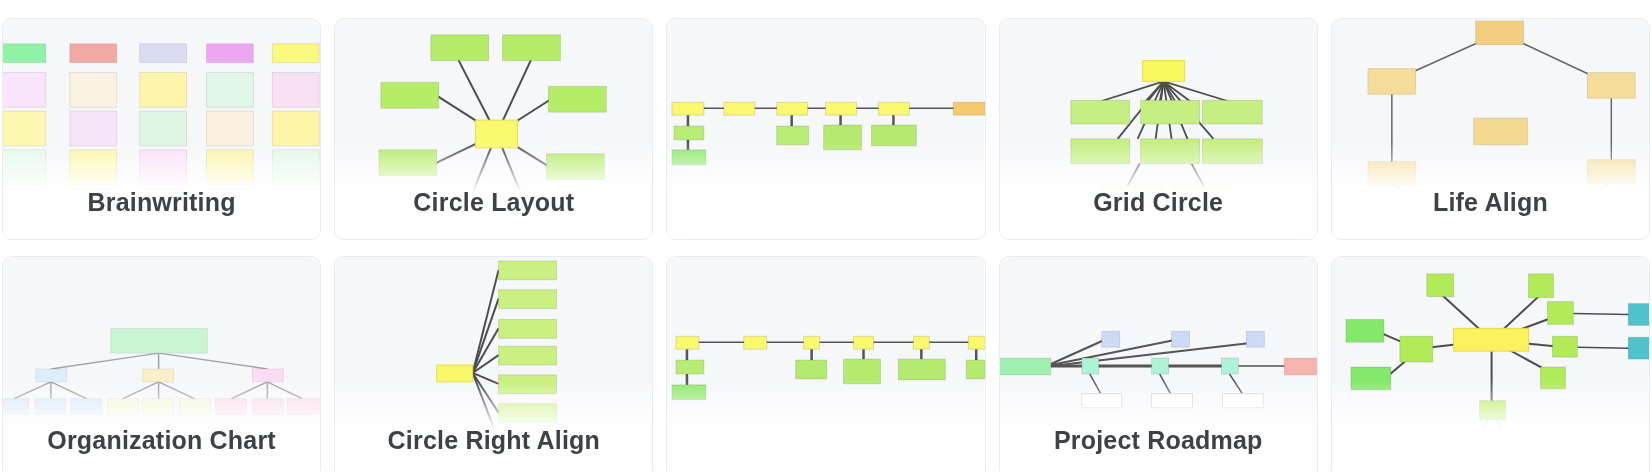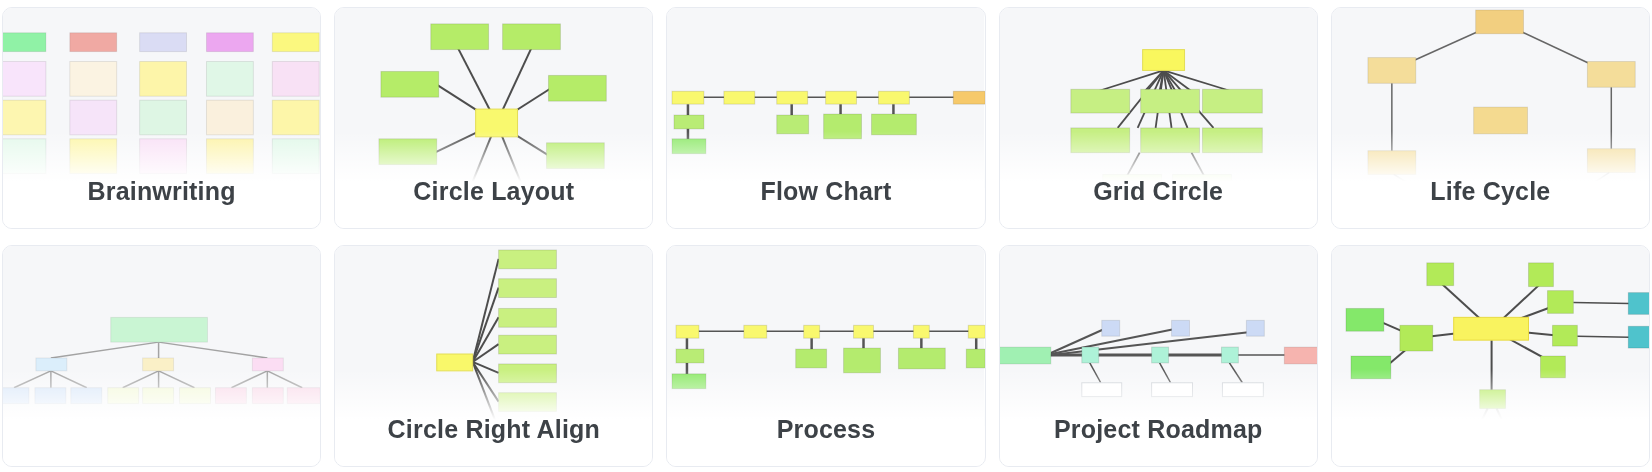--- a/index.html
+++ b/index.html
@@ -2,21 +2,21 @@
 <html><head>
 <meta charset="utf-8">
 <style>
   html,body{margin:0;padding:0;background:#ffffff;}
   .gallery{
     width:1652px;height:472px;
     display:grid;
     grid-template-columns:repeat(5,1fr);
     grid-template-rows:222px 222px;
     column-gap:13px;row-gap:16px;
-    padding:7px 2px 0 2px;
+    padding:18px 2px 0 2px;
     box-sizing:border-box;
     font-family:"Liberation Sans",sans-serif;
   }
   .card{
     position:relative;
     background:#ffffff;
     border:1px solid #e8ebf1;
     border-radius:10px;
     overflow:hidden;
     box-sizing:border-box;
@@ -135,21 +135,20 @@
         <rect x="212" y="84" width="31" height="13" fill="#f9f86e"></rect>
         <rect x="287" y="84" width="32" height="13" fill="#f6c96a"></rect>
         <rect x="7" y="108" width="30" height="14" fill="#b9ec75"></rect>
         <rect x="5" y="132" width="34" height="15" fill="#8fe96b"></rect>
         <rect x="110" y="108" width="32" height="19" fill="#b9ec75"></rect>
         <rect x="157" y="107" width="38" height="25" fill="#b4eb6e"></rect>
         <rect x="205" y="107" width="45" height="21" fill="#b4eb6e"></rect>
       </g>
       <rect x="0" y="0" width="318" height="222" fill="url(#fade3)"></rect>
     </svg>
-    <div class="card-label">Flow Chart</div>
   </div>
 
   <div class="card">
     <svg class="thumb" viewBox="0 0 318 222" preserveAspectRatio="none">
       <defs>
           <linearGradient id="fade4" x1="0" y1="0" x2="0" y2="1">
         <stop offset="0.56" stop-color="#fff" stop-opacity="0"></stop>
             <stop offset="0.79" stop-color="#fff" stop-opacity="1"></stop>
       </linearGradient>
         </defs>
@@ -207,21 +206,21 @@
         <rect x="144" y="2" width="48" height="24" fill="#f2cf80"></rect>
         <rect x="36" y="50" width="48" height="26" fill="#f4dd9a"></rect>
         <rect x="256" y="54" width="48" height="26" fill="#f4dd9a"></rect>
         <rect x="142" y="100" width="54" height="27" fill="#f4da90"></rect>
         <rect x="36" y="144" width="48" height="24" fill="#f4dd9a"></rect>
         <rect x="256" y="142" width="48" height="24" fill="#f4dd9a"></rect>
         <rect x="146" y="196" width="48" height="22" fill="#f9ecc8"></rect>
       </g>
       <rect x="0" y="0" width="318" height="222" fill="url(#fade5)"></rect>
     </svg>
-    <div class="card-label">Life Cycle</div>
+    <div class="card-label">Life Align</div>
   </div>
 
   <div class="card">
     <svg class="thumb" viewBox="0 0 318 222" preserveAspectRatio="none">
       <defs>
           <linearGradient id="fade6" x1="0" y1="0" x2="0" y2="1">
         <stop offset="0.56" stop-color="#fff" stop-opacity="0"></stop>
             <stop offset="0.79" stop-color="#fff" stop-opacity="1"></stop>
       </linearGradient>
         </defs>
@@ -250,20 +249,21 @@
         <rect x="68" y="143" width="31" height="16" fill="#d9e7f9"></rect>
         <rect x="105" y="143" width="31" height="16" fill="#f3f9d9"></rect>
         <rect x="140" y="143" width="31" height="16" fill="#f3f9d9"></rect>
         <rect x="177" y="143" width="31" height="16" fill="#f3f9d9"></rect>
         <rect x="213" y="143" width="31" height="16" fill="#f9dae9"></rect>
         <rect x="250" y="143" width="31" height="16" fill="#f9dae9"></rect>
         <rect x="285" y="143" width="33" height="16" fill="#f9dae9"></rect>
       </g>
       <rect x="0" y="0" width="318" height="222" fill="url(#fade6)"></rect>
     </svg>
+    <div class="card-label">Organization Chart</div>
   </div>
 
   <div class="card">
     <svg class="thumb" viewBox="0 0 318 222" preserveAspectRatio="none">
       <defs>
           <linearGradient id="fade7" x1="0" y1="0" x2="0" y2="1">
         <stop offset="0.56" stop-color="#fff" stop-opacity="0"></stop>
             <stop offset="0.79" stop-color="#fff" stop-opacity="1"></stop>
       </linearGradient>
         </defs>
@@ -319,21 +319,20 @@
         <rect x="302" y="80" width="17" height="13" fill="#f9f86e"></rect>
         <rect x="9" y="104" width="28" height="14" fill="#b9ec75"></rect>
         <rect x="5" y="129" width="34" height="15" fill="#8fe96b"></rect>
         <rect x="129" y="104" width="31" height="19" fill="#b4eb6e"></rect>
         <rect x="177" y="103" width="37" height="25" fill="#b4eb6e"></rect>
         <rect x="232" y="103" width="47" height="21" fill="#b4eb6e"></rect>
         <rect x="300" y="104" width="19" height="19" fill="#b4eb6e"></rect>
       </g>
       <rect x="0" y="0" width="318" height="222" fill="url(#fade8)"></rect>
     </svg>
-    <div class="card-label">Process</div>
   </div>
 
   <div class="card">
     <svg class="thumb" viewBox="0 0 318 222" preserveAspectRatio="none">
       <defs>
           <linearGradient id="fade9" x1="0" y1="0" x2="0" y2="1">
         <stop offset="0.56" stop-color="#fff" stop-opacity="0"></stop>
             <stop offset="0.79" stop-color="#fff" stop-opacity="1"></stop>
       </linearGradient>
         </defs>

